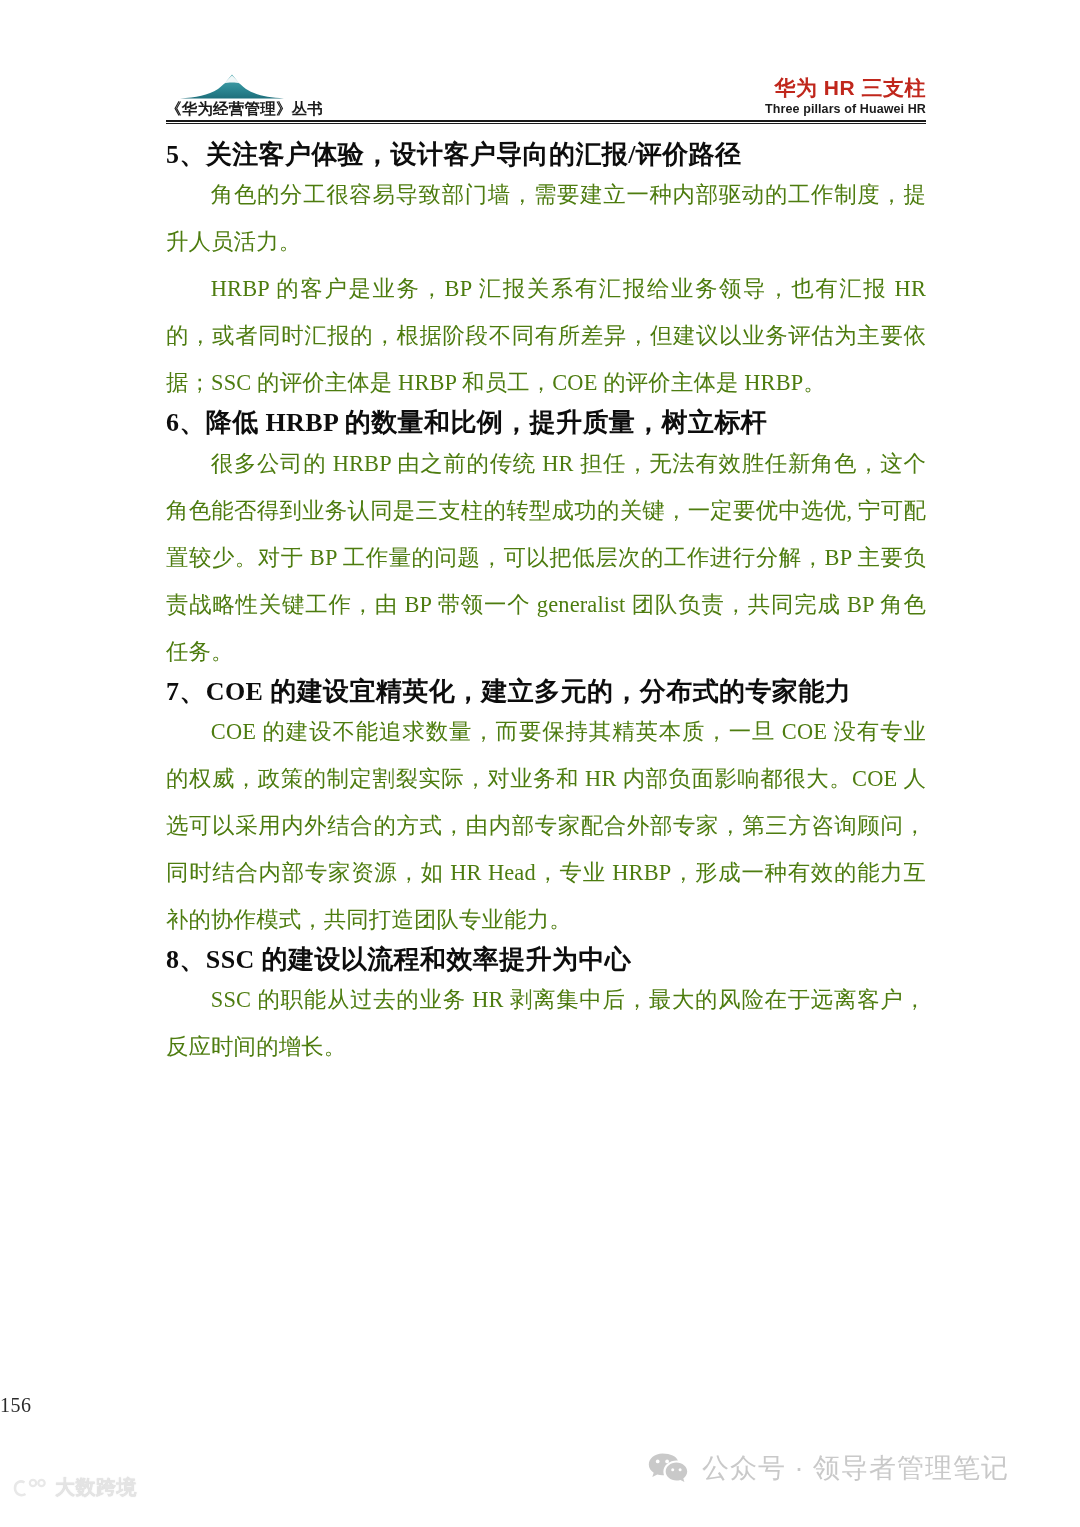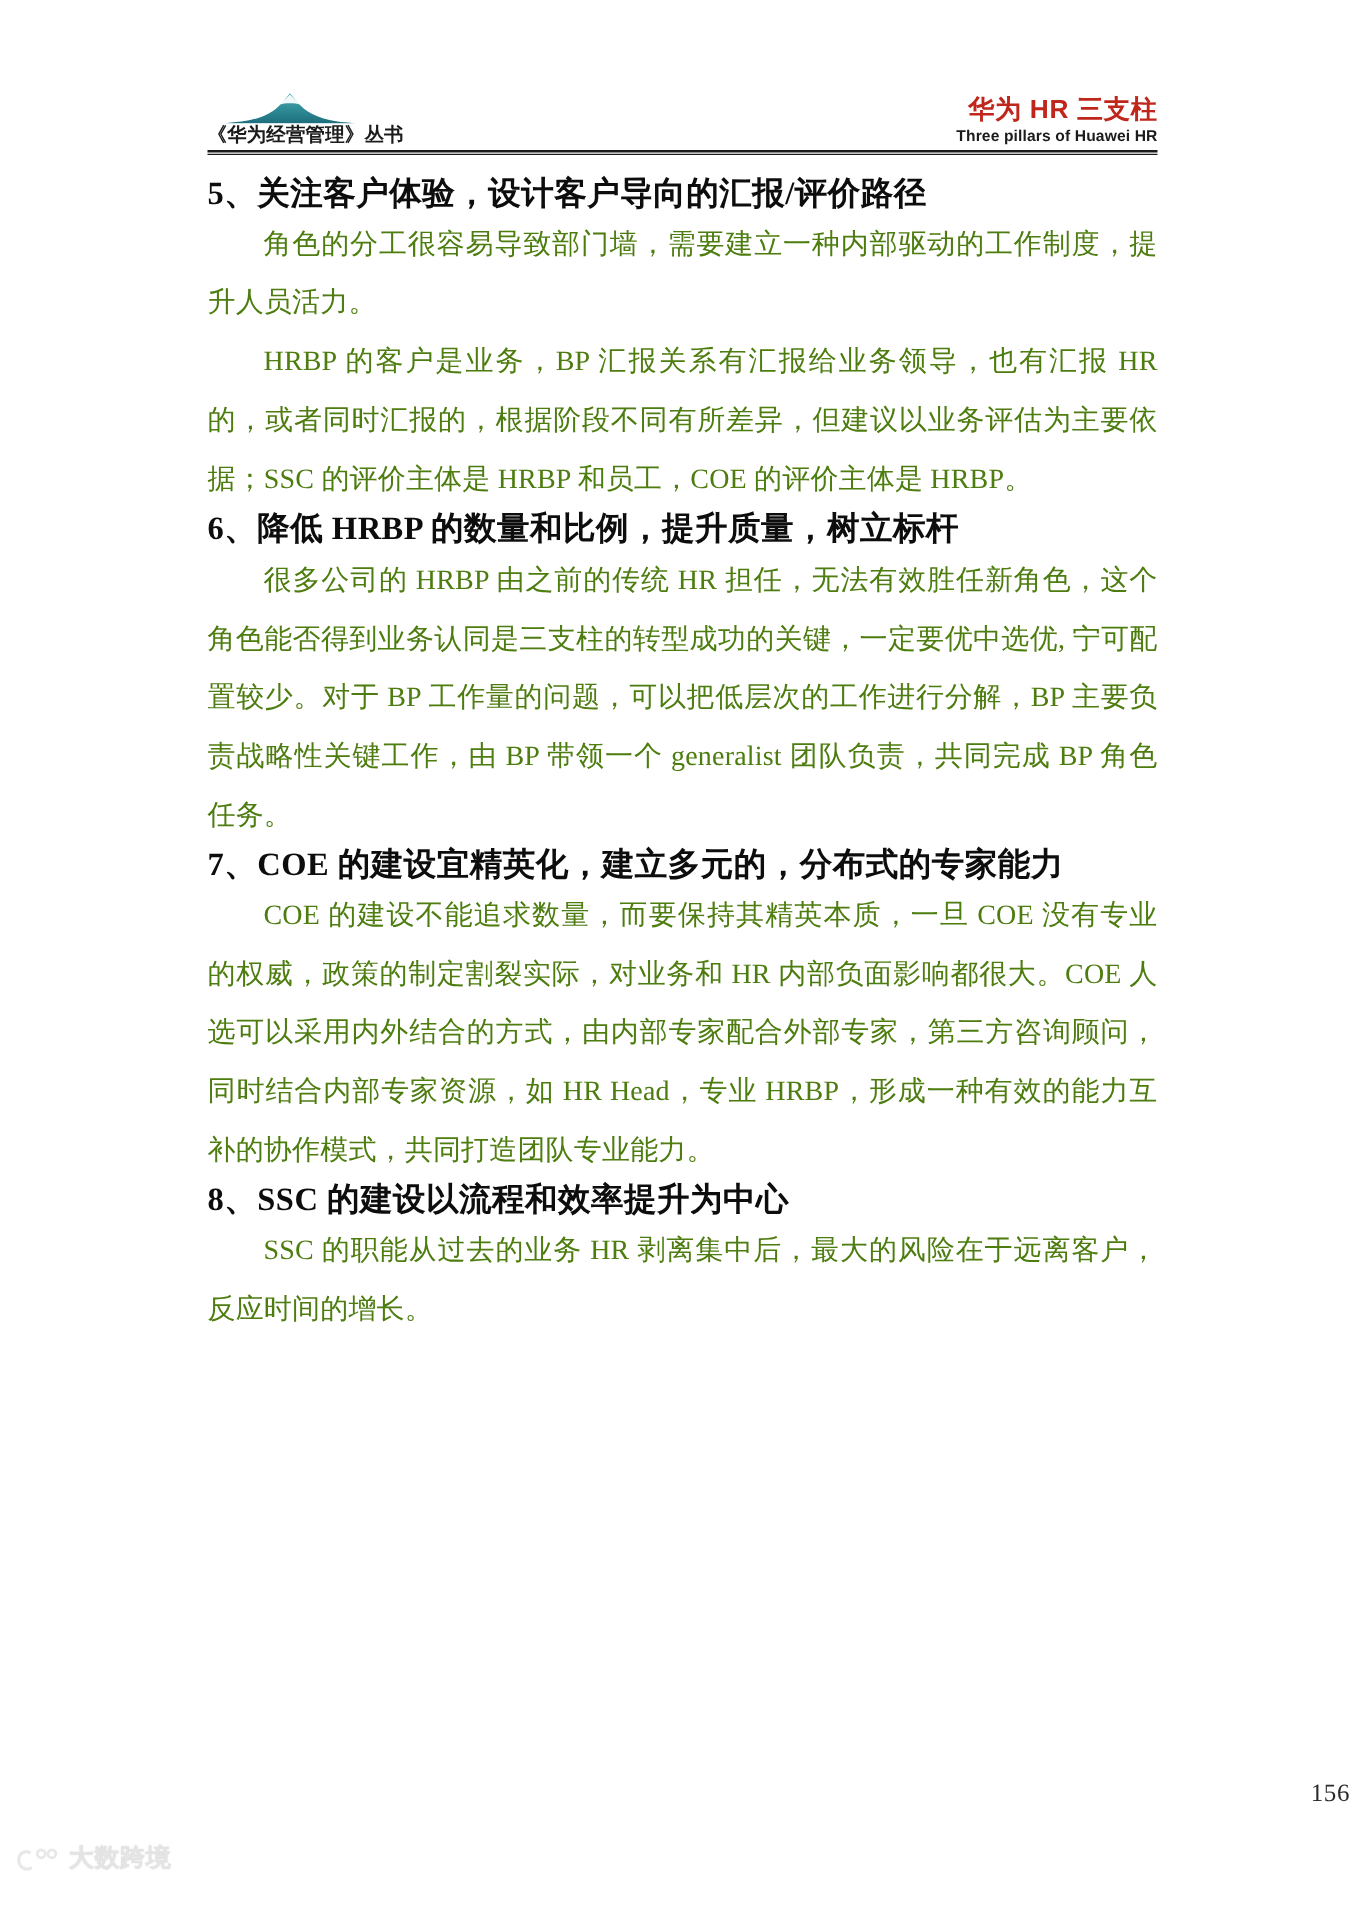--- a/index.html
+++ b/index.html
@@ -143,22 +143,22 @@
   .blk-h7      { margin-top: 46px; }
   .blk-p7a     { margin-top: 36px; }
   .blk-h8      { margin-top: 42px; }
   .blk-p8a     { margin-top: 38px; }
 
   
   .page-number {
     position: absolute;
     left: 0;
     right: 0;
-    top: 1424px;
-    text-align: right;
+    top: 1394px;
+    text-align: left;
     font-family: "Liberation Serif", "DejaVu Serif", serif;
     font-size: 20px;
     color: #2b2b2b;
     letter-spacing: 0.5px;
   }
 
   
   .wechat-watermark {
     position: absolute;
     left: 648px;
@@ -255,20 +255,33 @@
     <h2 class="section-heading blk-h7">7、COE 的建设宜精英化，建立多元的，分布式的专家能力</h2>
     <p class="body-para blk-p7a">COE 的建设不能追求数量，而要保持其精英本质，一旦 COE 没有专业的权威，政策的制定割裂实际，对业务和 HR 内部负面影响都很大。COE 人选可以采用内外结合的方式，由内部专家配合外部专家，第三方咨询顾问，同时结合内部专家资源，如 HR Head，专业 HRBP，形成一种有效的能力互补的协作模式，共同打造团队专业能力。</p>
 
     <h2 class="section-heading blk-h8">8、SSC 的建设以流程和效率提升为中心</h2>
     <p class="body-para blk-p8a">SSC 的职能从过去的业务 HR 剥离集中后，最大的风险在于远离客户，反应时间的增长。</p>
 
   </div>
 
   <div class="page-number">156</div>
 
+  <div class="wechat-watermark">
+    <svg class="wechat-icon" viewBox="0 0 40 32" aria-hidden="true">
+      <g fill="#c9c9c9">
+        <path d="M14.5 1.5 C 6.6 1.5, 0.8 6.6, 0.8 12.4 C 0.8 15.7, 2.7 18.7, 5.7 20.7 L 4.3 25.0 L 9.3 22.6 C 10.9 23.0, 12.7 23.3, 14.5 23.3 C 15.0 23.3, 15.5 23.3, 16.0 23.2 C 15.6 22.1, 15.4 20.9, 15.4 19.7 C 15.4 13.5, 21.4 8.6, 28.7 8.6 C 29.1 8.6, 29.5 8.6, 29.9 8.7 C 28.6 4.6, 22.4 1.5, 14.5 1.5 Z"></path>
+        <circle cx="9.7" cy="9.4" r="1.85" fill="#ffffff"></circle>
+        <circle cx="19.1" cy="9.4" r="1.85" fill="#ffffff"></circle>
+        <path d="M39.2 19.6 C 39.2 14.6, 34.3 10.6, 28.4 10.6 C 22.5 10.6, 17.7 14.6, 17.7 19.6 C 17.7 24.5, 22.5 28.5, 28.4 28.5 C 29.8 28.5, 31.2 28.3, 32.4 27.9 L 36.4 29.9 L 35.3 26.4 C 37.7 24.8, 39.2 22.4, 39.2 19.6 Z"></path>
+        <circle cx="24.7" cy="17.8" r="1.5" fill="#ffffff"></circle>
+        <circle cx="32.1" cy="17.8" r="1.5" fill="#ffffff"></circle>
+      </g>
+    </svg>
+    <span class="wechat-text">公众号 · 领导者管理笔记</span>
+  </div>
 
   <div class="corner-watermark">
     <svg class="corner-logo" viewBox="0 0 36 22" aria-hidden="true">
       <g fill="none" stroke="#e8e8e8" stroke-width="2.6">
         <path d="M12.5 5.5 C 8.5 3.0, 3.0 5.0, 3.0 11.0 C 3.0 17.0, 9.0 20.0, 13.5 17.0"></path>
       </g>
       <circle cx="21" cy="6" r="3.2" fill="none" stroke="#e8e8e8" stroke-width="2.2"></circle>
       <circle cx="29.5" cy="6" r="3.2" fill="none" stroke="#e8e8e8" stroke-width="2.2"></circle>
     </svg>
     <span class="corner-text">大数跨境</span>

